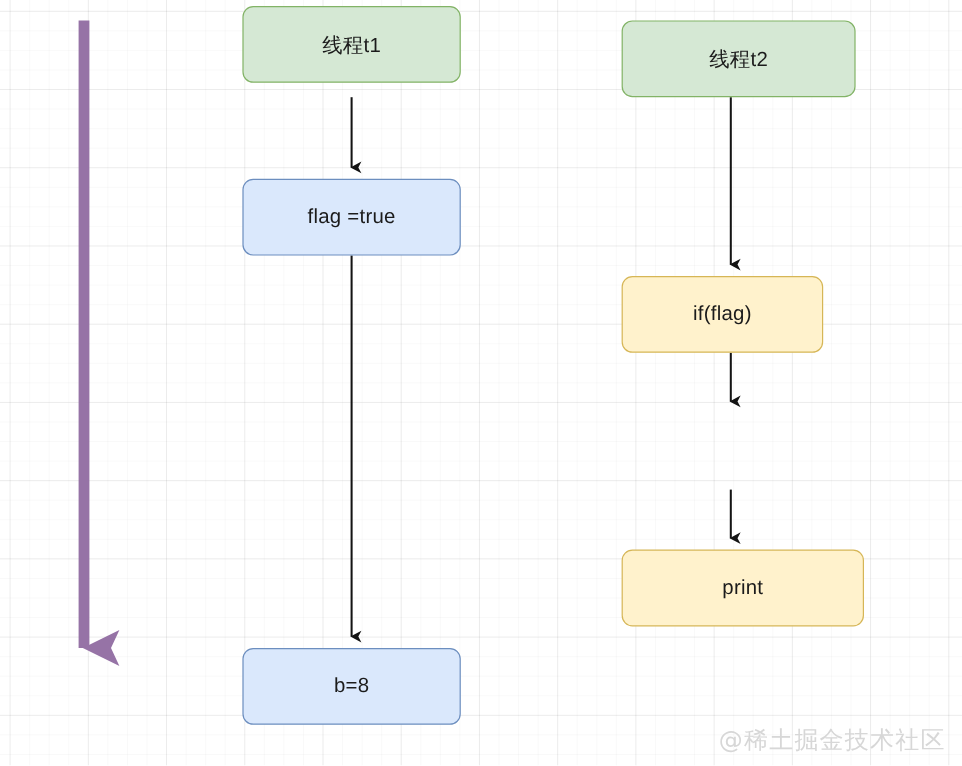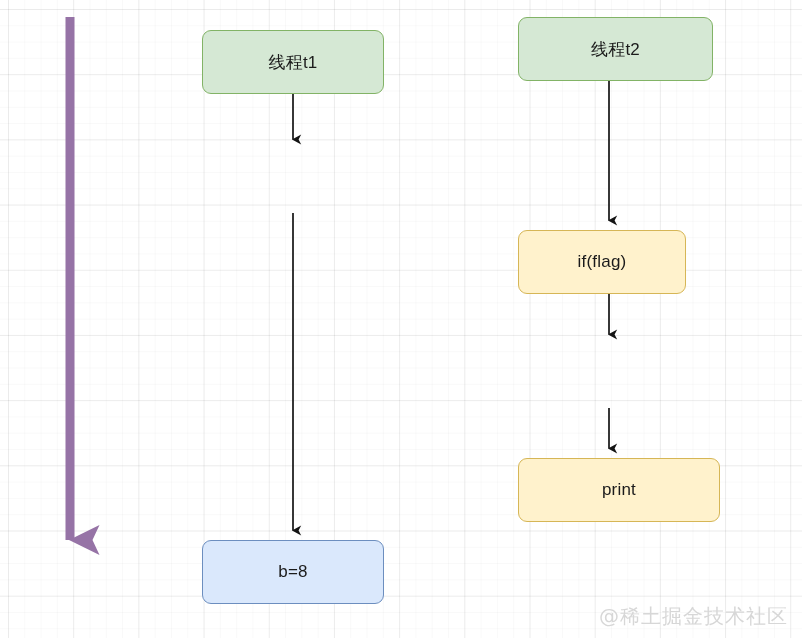--- a/index.html
+++ b/index.html
@@ -82,24 +82,27 @@
     <line x1="293" y1="81" x2="293" y2="139.5" stroke="#141414" stroke-width="1.7" marker-end="url(#arrowBlack)"></line>
     <line x1="293" y1="213" x2="293" y2="530.5" stroke="#141414" stroke-width="1.7" marker-end="url(#arrowBlack)"></line>
 
     <line x1="609" y1="81" x2="609" y2="220.5" stroke="#141414" stroke-width="1.7" marker-end="url(#arrowBlack)"></line>
     <line x1="609" y1="294" x2="609" y2="334.5" stroke="#141414" stroke-width="1.7" marker-end="url(#arrowBlack)"></line>
     <line x1="609" y1="408" x2="609" y2="448.5" stroke="#141414" stroke-width="1.7" marker-end="url(#arrowBlack)"></line>
 
     <line x1="70" y1="17" x2="70" y2="540" stroke="#9673a6" stroke-width="9" marker-end="url(#arrowPurple)"></line>
   </svg>
 
-  <div class="node green" style="left:202px; top:30px; width:182px; height:64px;">
+  <div class="node green" style="left:202px; top:5px; width:182px; height:64px;">
     <span>线程t1</span>
   </div>
 
+  <div class="node blue" style="left:202px; top:149px; width:182px; height:64px;">
+    <span>flag =true</span>
+  </div>
 
   <div class="node blue" style="left:202px; top:540px; width:182px; height:64px;">
     <span>b=8</span>
   </div>
 
   <div class="node green" style="left:518px; top:17px; width:195px; height:64px;">
     <span>线程t2</span>
   </div>
 
   <div class="node amber" style="left:518px; top:230px; width:168px; height:64px;">

